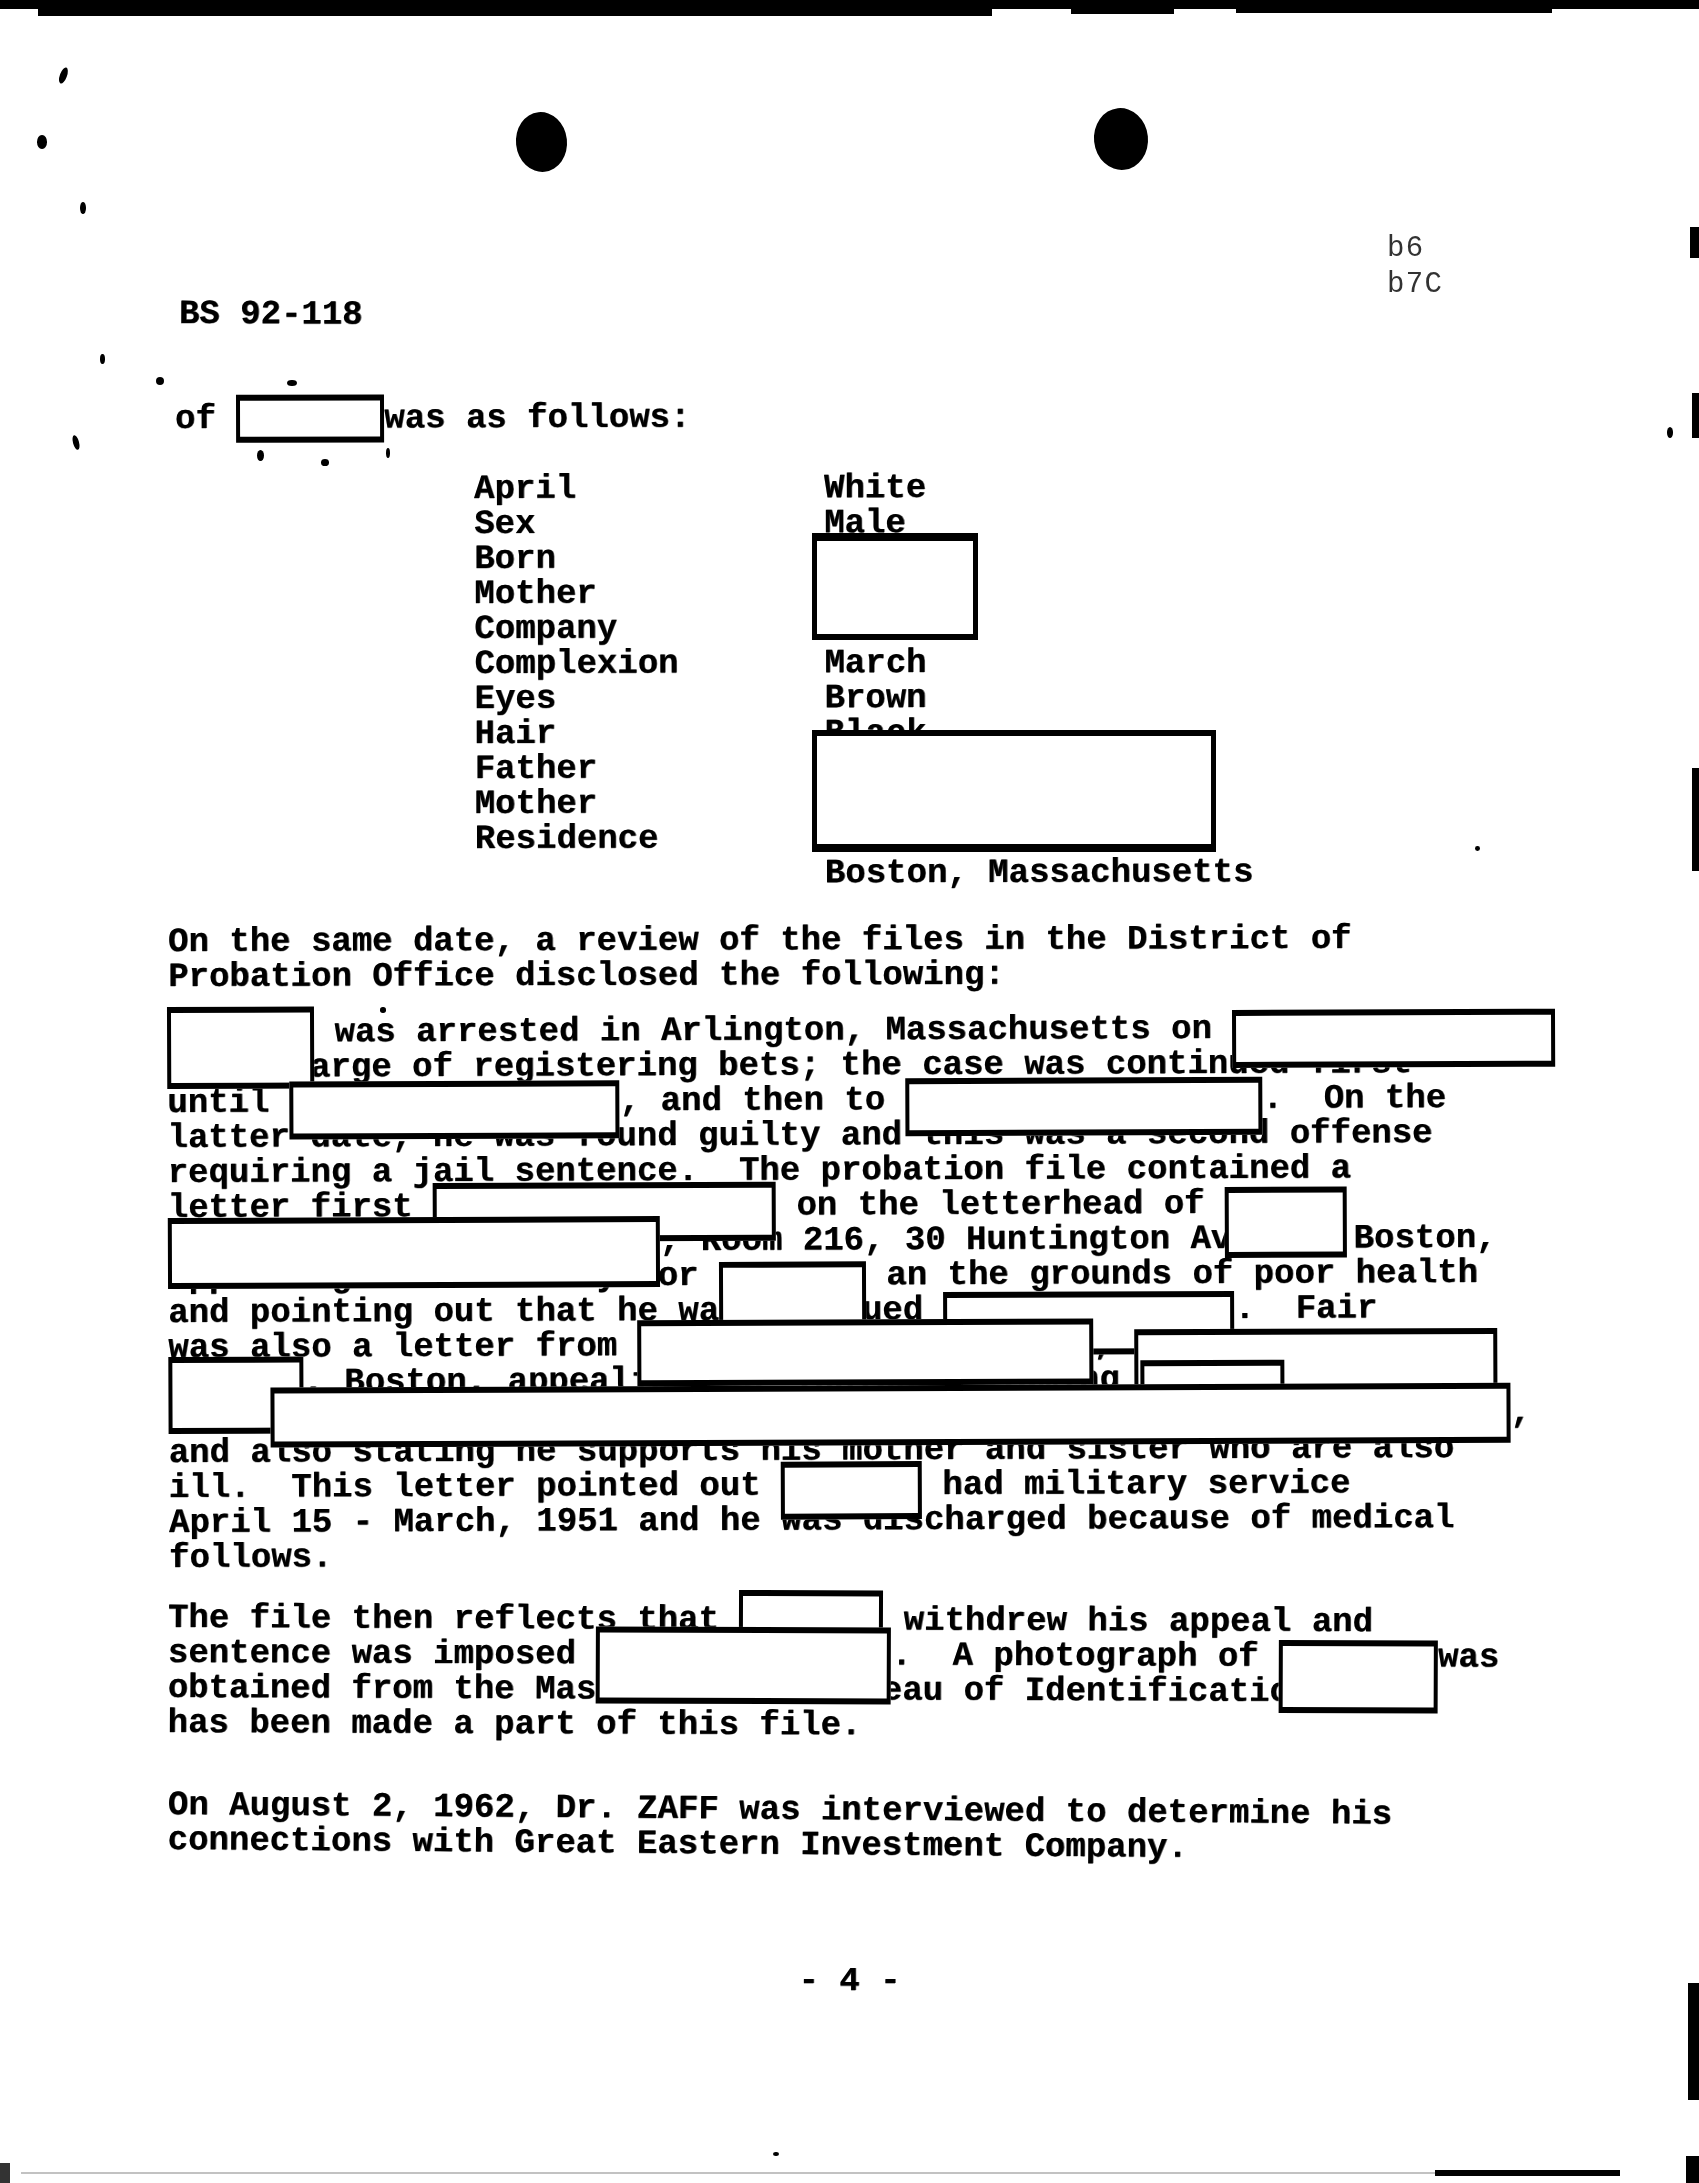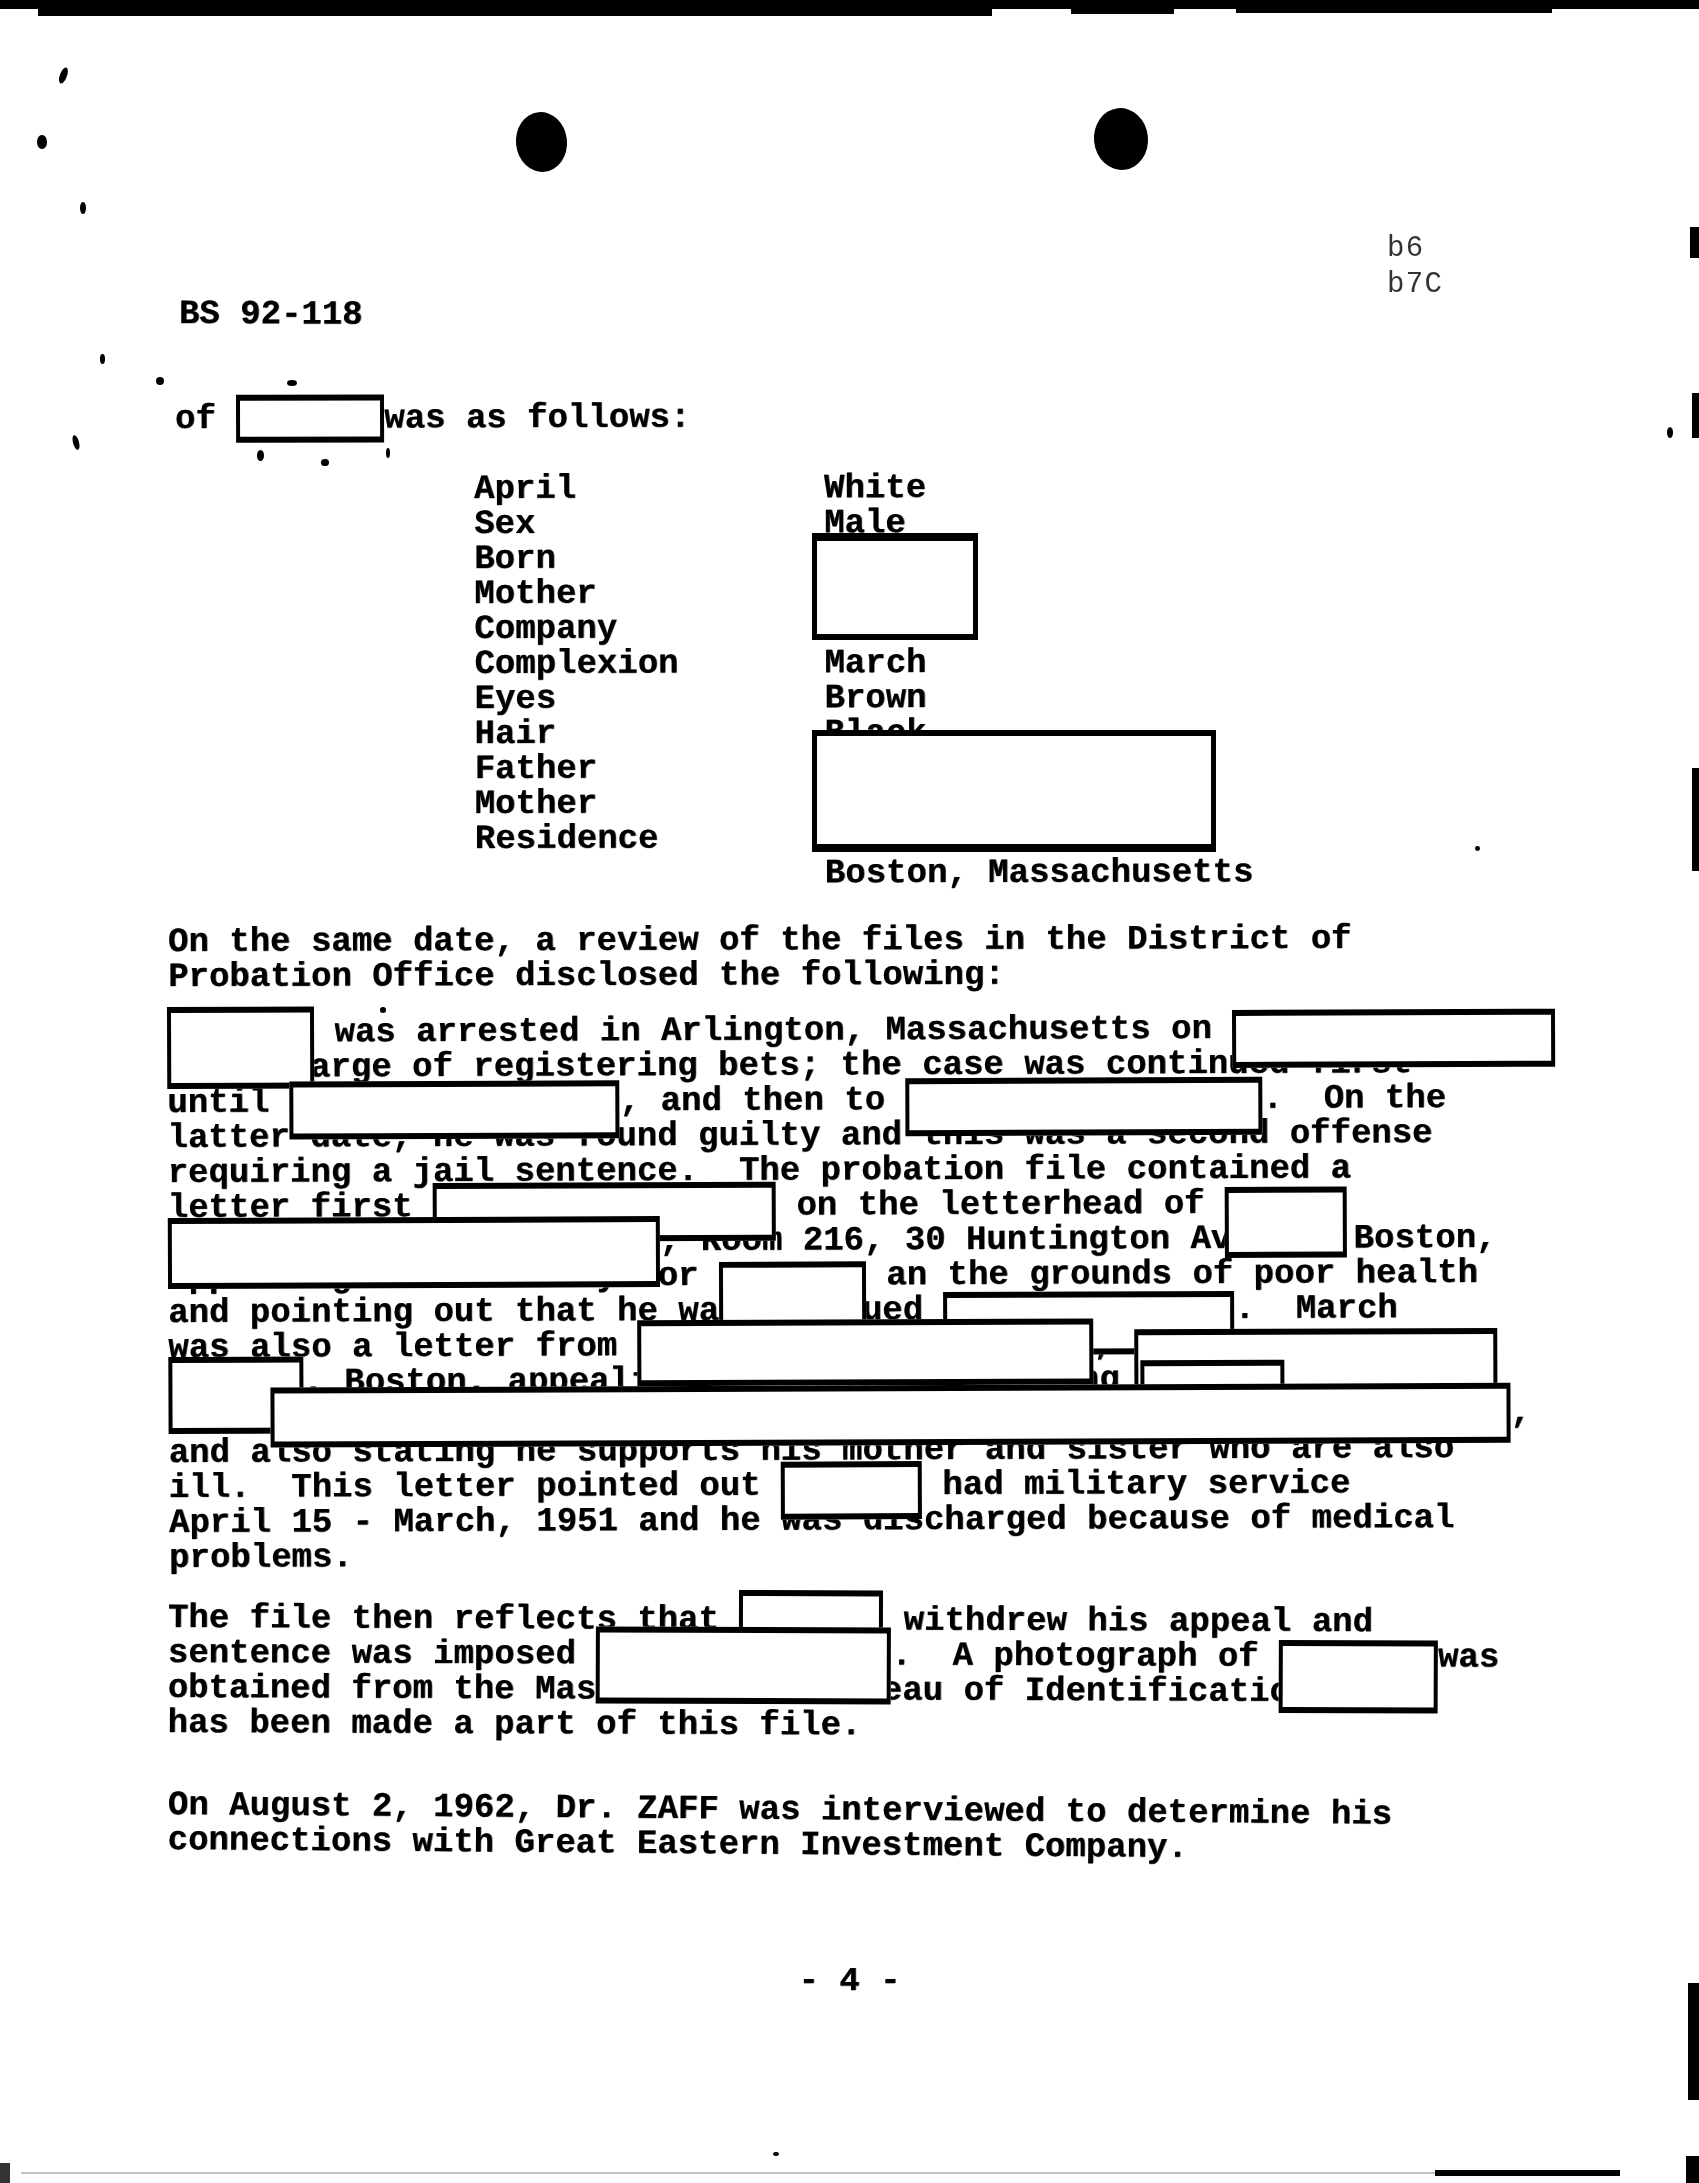--- a/index.html
+++ b/index.html
@@ -92,28 +92,28 @@
       </div>
       <div class="para" id="para-arrest">
         <div class="line"><span class="redact" style="width: 147px;"><span class="rbox" style="height: 82px; top: -34px;"></span></span><span class="txt"> was arrested in Arlington, Massachusetts on </span><span class="redact" style="width: 323px;"><span class="rbox" style="height: 58px; top: -27.5px;"></span></span></div>
         <div class="line"><span class="txt">on a charge of registering bets; the case was continued first</span></div>
         <div class="line"><span class="txt">until </span><span class="redact" style="width: 330px;"><span class="rbox" style="height: 58px; top: -29px;"></span></span><span class="txt">, and then to </span><span class="redact" style="width: 357px;"><span class="rbox" style="height: 58px; top: -30px;"></span></span><span class="txt">.  On the</span></div>
         <div class="line"><span class="txt">latter date, he was found guilty and this was a second offense</span></div>
         <div class="line"><span class="txt">requiring a jail sentence.  The probation file contained a</span></div>
         <div class="line"><span class="txt">letter first </span><span class="redact" style="width: 343px;"><span class="rbox" style="height: 59px; top: -32px;"></span></span><span class="txt"> on the letterhead of </span><span class="redact" style="width: 122px;"><span class="rbox" style="height: 71px; top: -25px;"></span></span></div>
         <div class="line"><span class="redact" style="width: 492px;"><span class="rbox" style="height: 71px; top: -33px;"></span></span><span class="txt">, Room 216, 30 Huntington Avenue, Boston,</span></div>
         <div class="line"><span class="txt">appealing for leniency for </span><span class="redact" style="width: 147px;"><span class="rbox" style="height: 74px; top: -22px;"></span></span><span class="txt"> an the grounds of poor health</span></div>
-        <div class="line"><span class="txt">and pointing out that he was a valued </span><span class="redact" style="width: 291px;"><span class="rbox" style="height: 63px; top: -26px;"></span></span><span class="txt">.  March</span></div>
+        <div class="line"><span class="txt">and pointing out that he was a valued </span><span class="redact" style="width: 291px;"><span class="rbox" style="height: 63px; top: -26px;"></span></span><span class="txt">.  Fair</span></div>
         <div class="line"><span class="txt">was also a letter from </span><span class="redact" style="width: 456px;"><span class="rbox" style="height: 66px; top: -34px;"></span></span><span class="txt">, </span><span class="redact" style="width: 363px;"><span class="rbox" style="height: 66px; top: -23px;"></span></span></div>
         <div class="line"><span class="redact" style="width: 135px;"><span class="rbox" style="height: 77px; top: -34px;"></span></span><span class="txt">, Boston, appealing for leniency claming </span><span class="redact" style="width: 144px;"><span class="rbox" style="height: 63px; top: -27.5px;"></span></span><span class="txt"> suffers</span></div>
         <div class="line"><span class="txt">from </span><span class="redact" style="width: 1240px;"><span class="rbox" style="height: 60px; top: -38px;"></span></span><span class="txt">,</span></div>
         <div class="line"><span class="txt">and also stating he supports his mother and sister who are also</span></div>
         <div class="line"><span class="txt">ill.  This letter pointed out </span><span class="redact" style="width: 141px;"><span class="rbox" style="height: 58px; top: -32px;"></span></span><span class="txt"> had military service</span></div>
         <div class="line"><span class="txt">April 15 - March, 1951 and he was discharged because of medical</span></div>
-        <div class="line"><span class="txt">problems.</span></div>
+        <div class="line"><span class="txt">follows.</span></div>
       </div>
       <div class="para" id="para-file-reflects">
         <div class="line"><span class="txt">The file then reflects that </span><span class="redact" style="width: 144px;"><span class="rbox" style="height: 59px; top: -38px;"></span></span><span class="txt"> withdrew his appeal and</span></div>
         <div class="line"><span class="txt">sentence was imposed </span><span class="redact" style="width: 295px;"><span class="rbox" style="height: 77px; top: -36px;"></span></span><span class="txt">.  A photograph of </span><span class="redact" style="width: 159px;"><span class="rbox" style="height: 73px; top: -25.4px;"></span></span><span class="txt">was</span></div>
         <div class="line"><span class="txt">obtained from the Massachusetts Bureau of Identification and</span></div>
         <div class="line"><span class="txt">has been made a part of this file.</span></div>
       </div>
       <div class="para" id="para-zaff">
         <div class="line"><span class="txt">On August 2, 1962, Dr. ZAFF was interviewed to determine his</span></div>
         <div class="line"><span class="txt">connections with Great Eastern Investment Company.</span></div>

